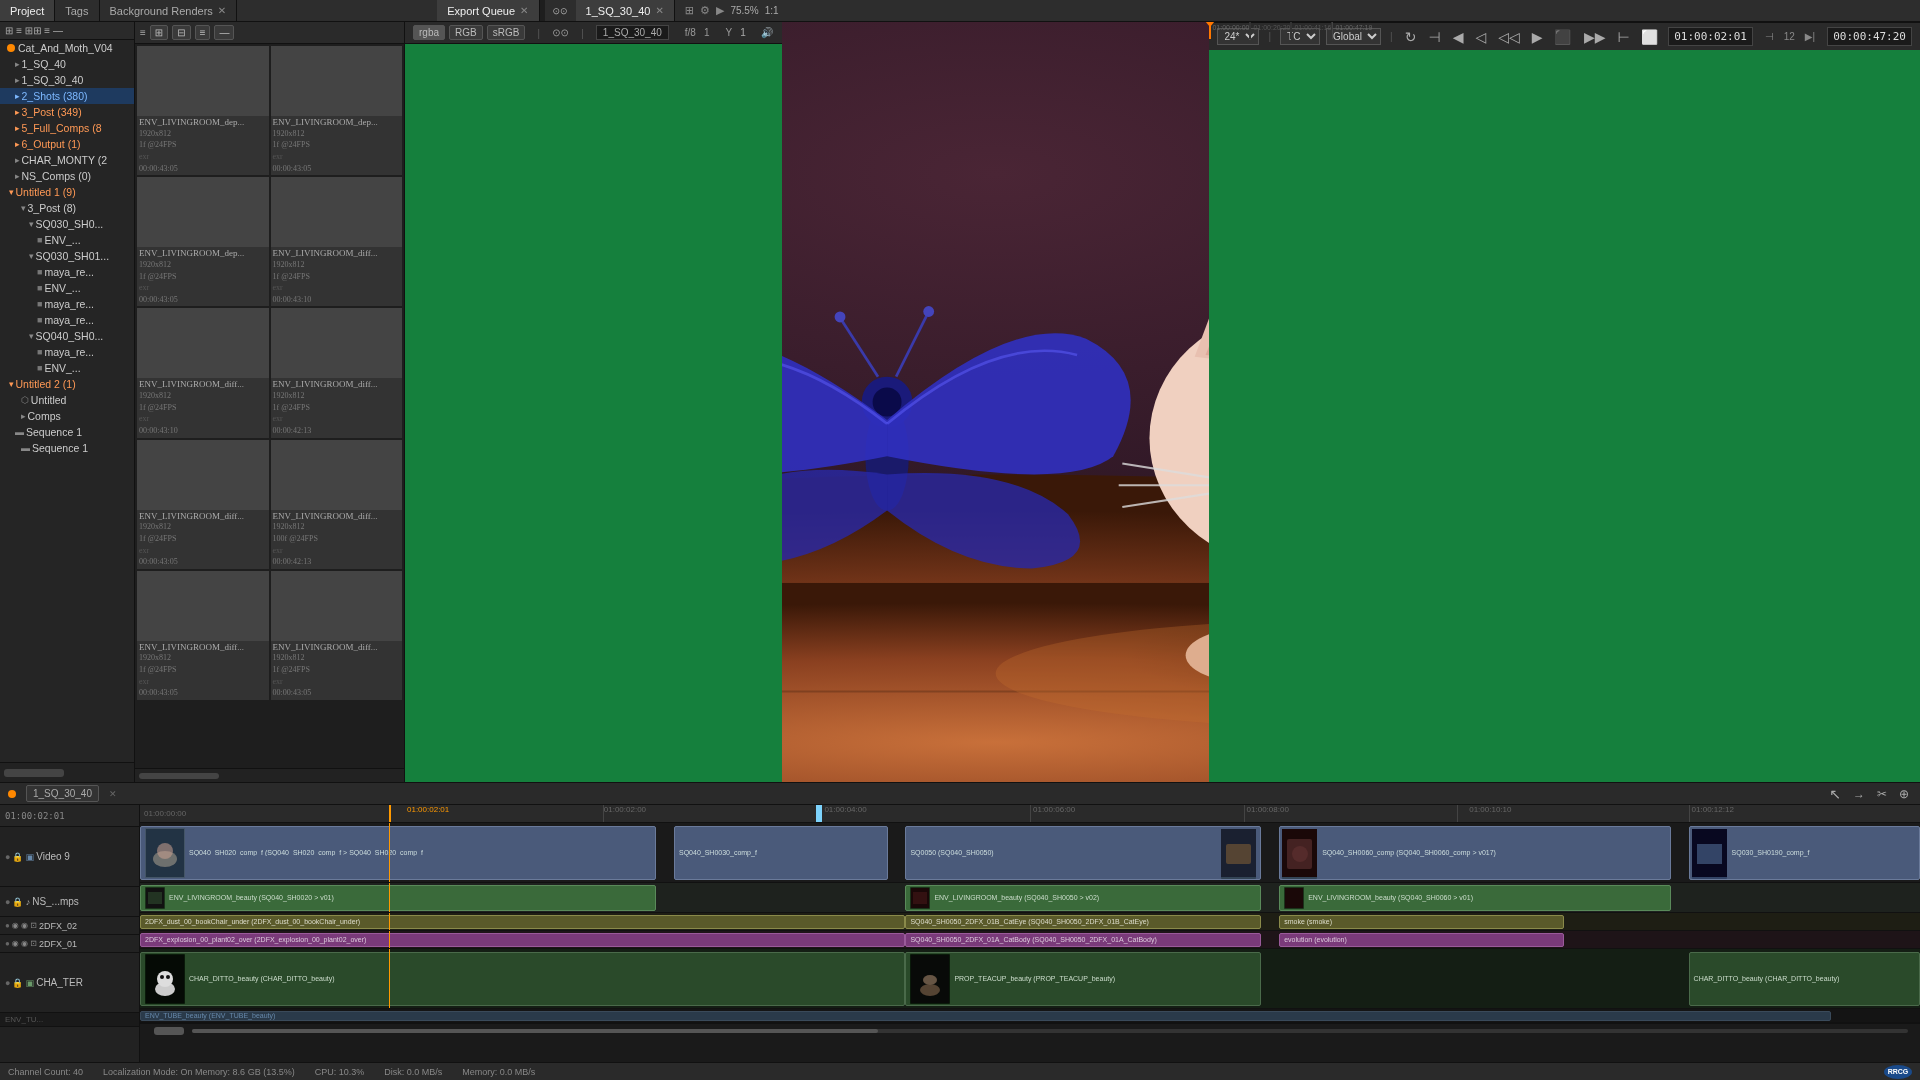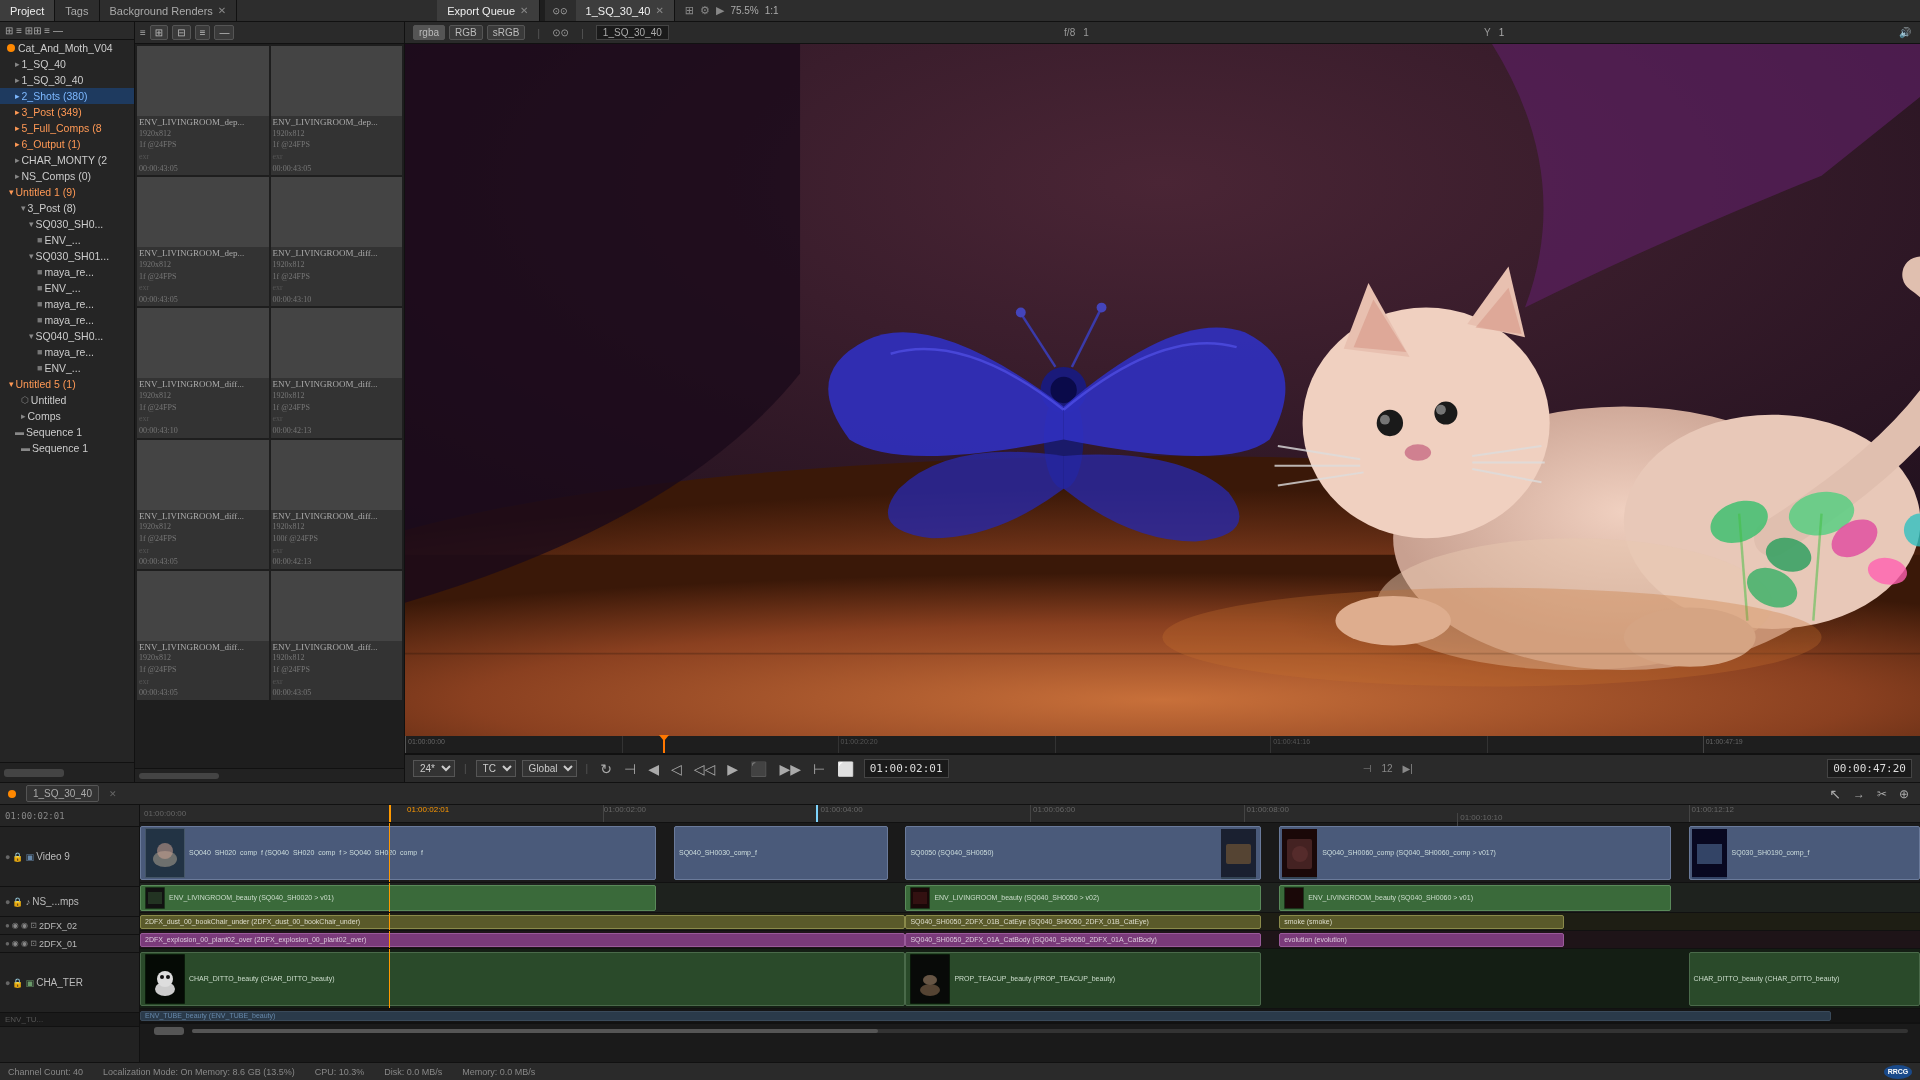--- a/index.html
+++ b/index.html
@@ -156,21 +156,21 @@
     .tb7 { background: linear-gradient(135deg, #a08060 0%, #c0a080 50%, #d0b090 100%); }
     .tb8 { background: linear-gradient(135deg, #b06060 0%, #904040 50%, #702020 100%); }
     .tb9 { background: linear-gradient(135deg, #d0c080 0%, #b0a060 50%, #908040 100%); }
     .tb10 { background: linear-gradient(135deg, #c080a0 0%, #a06080 50%, #804060 100%); }
 
     
     .viewer-panel {
       flex: 1;
       background: #15803d;
       display: flex;
-      flex-direction: column;
+      flex-direction: row;
       overflow: hidden;
     }
     .viewer-top-bar {
       background: #2a2a2a;
       height: 22px;
       display: flex;
       align-items: center;
       padding: 0 8px;
       gap: 8px;
       border-bottom: 1px solid #111;
@@ -537,21 +537,21 @@
         <span>maya_re...</span>
       </div>
       <div class="tree-item">
         <span class="indent" style="width:34px"></span>
         <span style="color:#777;font-size:9px;margin-right:2px;">■</span>
         <span>ENV_...</span>
       </div>
       <div class="tree-item orange">
         <span class="indent" style="width:6px"></span>
         <span style="font-size:9px;margin-right:2px;">▾</span>
-        <span>Untitled 5 (1)</span>
+        <span>Untitled 2 (1)</span>
       </div>
       <div class="tree-item">
         <span class="indent" style="width:18px"></span>
         <span style="color:#888;font-size:9px;margin-right:2px;">⬡</span>
         <span>Untitled</span>
       </div>
       <div class="tree-item">
         <span class="indent" style="width:18px"></span>
         <span style="color:#888;font-size:9px;margin-right:2px;">▸</span>
         <span>Comps</span>
@@ -948,24 +948,24 @@
 
     <div class="timeline-tracks">
 
       <div class="timeline-ruler">
 
         <div style="position:absolute;left:0;top:0;height:100%;display:flex;align-items:center;padding-left:4px;font-size:8px;color:#666;">01:00:00:00</div>
         <div style="position:absolute;left:14%;top:0;width:2px;height:100%;background:#ff9900;"></div>
         <div style="position:absolute;left:15%;top:0;font-size:8px;color:#ff9900;">01:00:02:01</div>
 
         <div style="position:absolute;left:26%;top:0;height:100%;border-left:1px solid #444;font-size:8px;color:#666;padding-left:0;">01:00:02:00</div>
-        <div style="position:absolute;left:38%;top:0;height:100%;border-left:2px solid #7dd3fc;font-size:8px;color:#666;padding-left:2px;">01:00:04:00</div>
+        <div style="position:absolute;left:38%;top:0;height:100%;border-left:6px solid #7dd3fc;font-size:8px;color:#666;padding-left:2px;">01:00:04:00</div>
         <div style="position:absolute;left:50%;top:0;height:100%;border-left:1px solid #444;font-size:8px;color:#666;padding-left:2px;">01:00:06:00</div>
         <div style="position:absolute;left:62%;top:0;height:100%;border-left:1px solid #444;font-size:8px;color:#666;padding-left:2px;">01:00:08:00</div>
-        <div style="position:absolute;left:74%;top:8px;height:100%;border-left:1px solid #444;font-size:8px;color:#666;padding-left:2px;">01:00:10:10</div>
+        <div style="position:absolute;left:74%;top:0;height:100%;border-left:1px solid #444;font-size:8px;color:#666;padding-left:11px;">01:00:10:10</div>
         <div style="position:absolute;left:87%;top:0;height:100%;border-left:1px solid #444;font-size:8px;color:#666;padding-left:2px;">01:00:12:12</div>
       </div>
 
       <div class="track-row" style="height:60px;">
 
         <div class="tl-playhead" style="left:14%;"></div>
 
         <div class="track-clip clip-video" style="left:0%;width:29%;height:54px;">
           <div class="clip-thumb" style="background:#445566;width:40px;height:50px;flex-shrink:0;">
             <svg width="38" height="48" viewBox="0 0 38 48">

